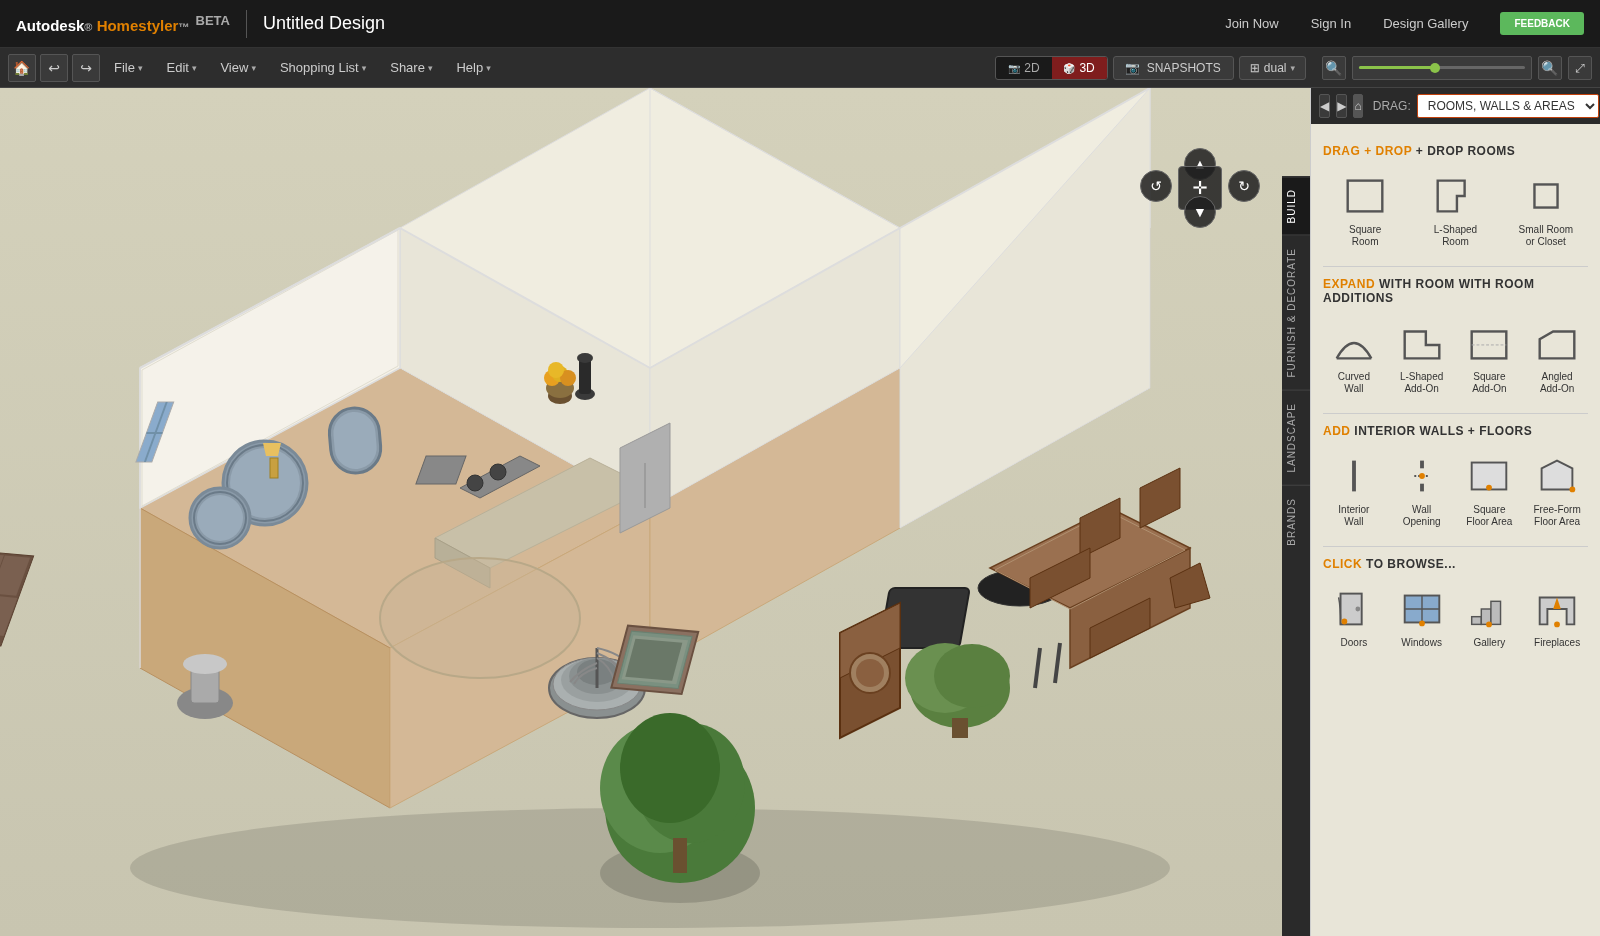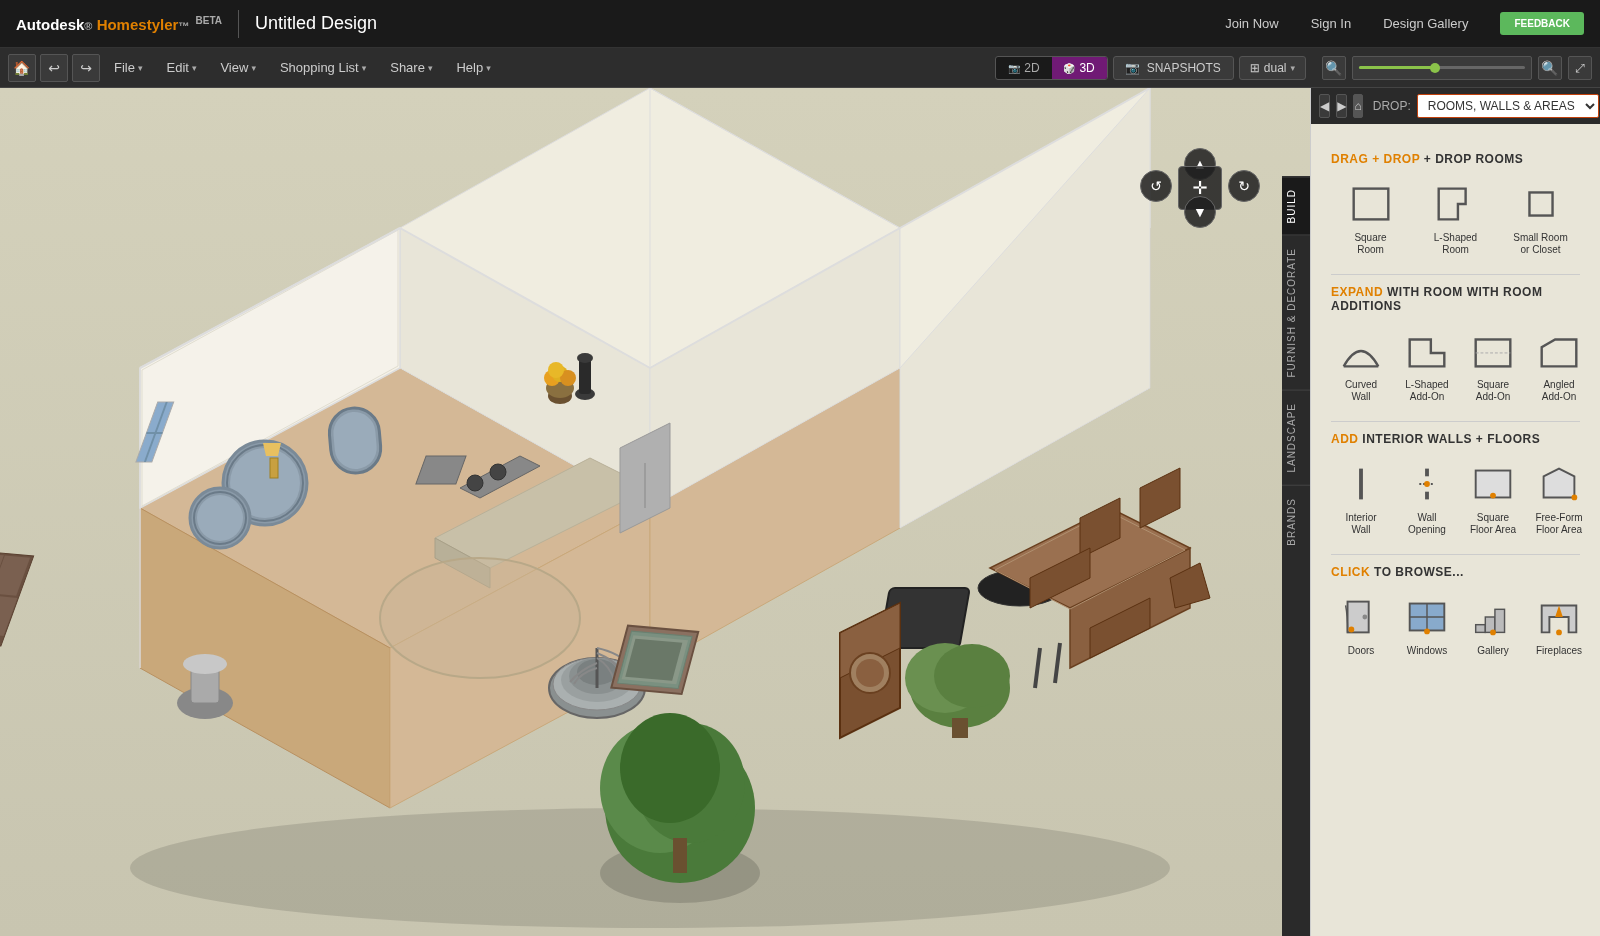--- a/index.html
+++ b/index.html
@@ -107,21 +107,21 @@
     }
     .view-btn {
       padding: 4px 12px;
       font-size: 12px;
       cursor: pointer;
       color: #aaa;
       border: none;
       background: transparent;
     }
     .view-btn.active {
-      background: #701a75;
+      background: #7f1d1d;
       color: #fff;
     }
     #snapshots-btn {
       background: #3a3a3a;
       border: 1px solid #555;
       color: #ccc;
       padding: 4px 12px;
       font-size: 12px;
       cursor: pointer;
       border-radius: 3px;
@@ -347,21 +347,21 @@
       color: #333;
       font-size: 12px;
       padding: 3px 6px;
       border-radius: 2px;
     }
 
     
     #panel-body {
       flex: 1;
       overflow-y: auto;
-      padding: 20px;
+      padding: 12px;
     }
     .section-header {
       font-size: 12px;
       font-weight: bold;
       color: #333;
       margin: 8px 0 10px 0;
       text-transform: uppercase;
       letter-spacing: 0.5px;
     }
     .section-header .highlight {
@@ -409,21 +409,21 @@
     }
   </style>
 </head>
 <body>
 
 <div id="title-bar">
   <div id="logo">
     <span style="font-size:15px;font-weight:bold;color:#fff;">
       <span style="color:#fff;">Autodesk</span><span style="color:#aaa;font-size:11px;">®</span>
       <span style="color:#e08000;"> Homestyler</span><span style="color:#aaa;font-size:11px;">™</span>
-      <sup style="color:#aaa;font-size:10px;margin-left:2px;">BETA</sup>
+      <sup style="color:#aaa;font-size:13px;margin-left:2px;">BETA</sup>
     </span>
   </div>
   <div id="title-separator"></div>
   <span id="design-title">Untitled Design</span>
   <div id="title-right">
     <a href="#">Join Now</a>
     <a href="#">Sign In</a>
     <a href="#">Design Gallery</a>
     <button id="feedback-btn">FEEDBACK</button>
   </div>
@@ -674,21 +674,21 @@
     <div class="side-tab">BRANDS</div>
 
   </div>
 
   <div id="right-panel">
 
     <div id="panel-header">
       <div class="panel-nav-btn">◀</div>
       <div class="panel-nav-btn">▶</div>
       <div class="panel-nav-btn active">⌂</div>
-      <span id="show-label">DROP:</span>
+      <span id="show-label">DRAG:</span>
       <select id="show-select">
         <option>ROOMS, WALLS &amp; AREAS</option>
         <option>ALL</option>
         <option>FLOORS ONLY</option>
       </select>
 
     </div>
 
     <div id="panel-body">
 

